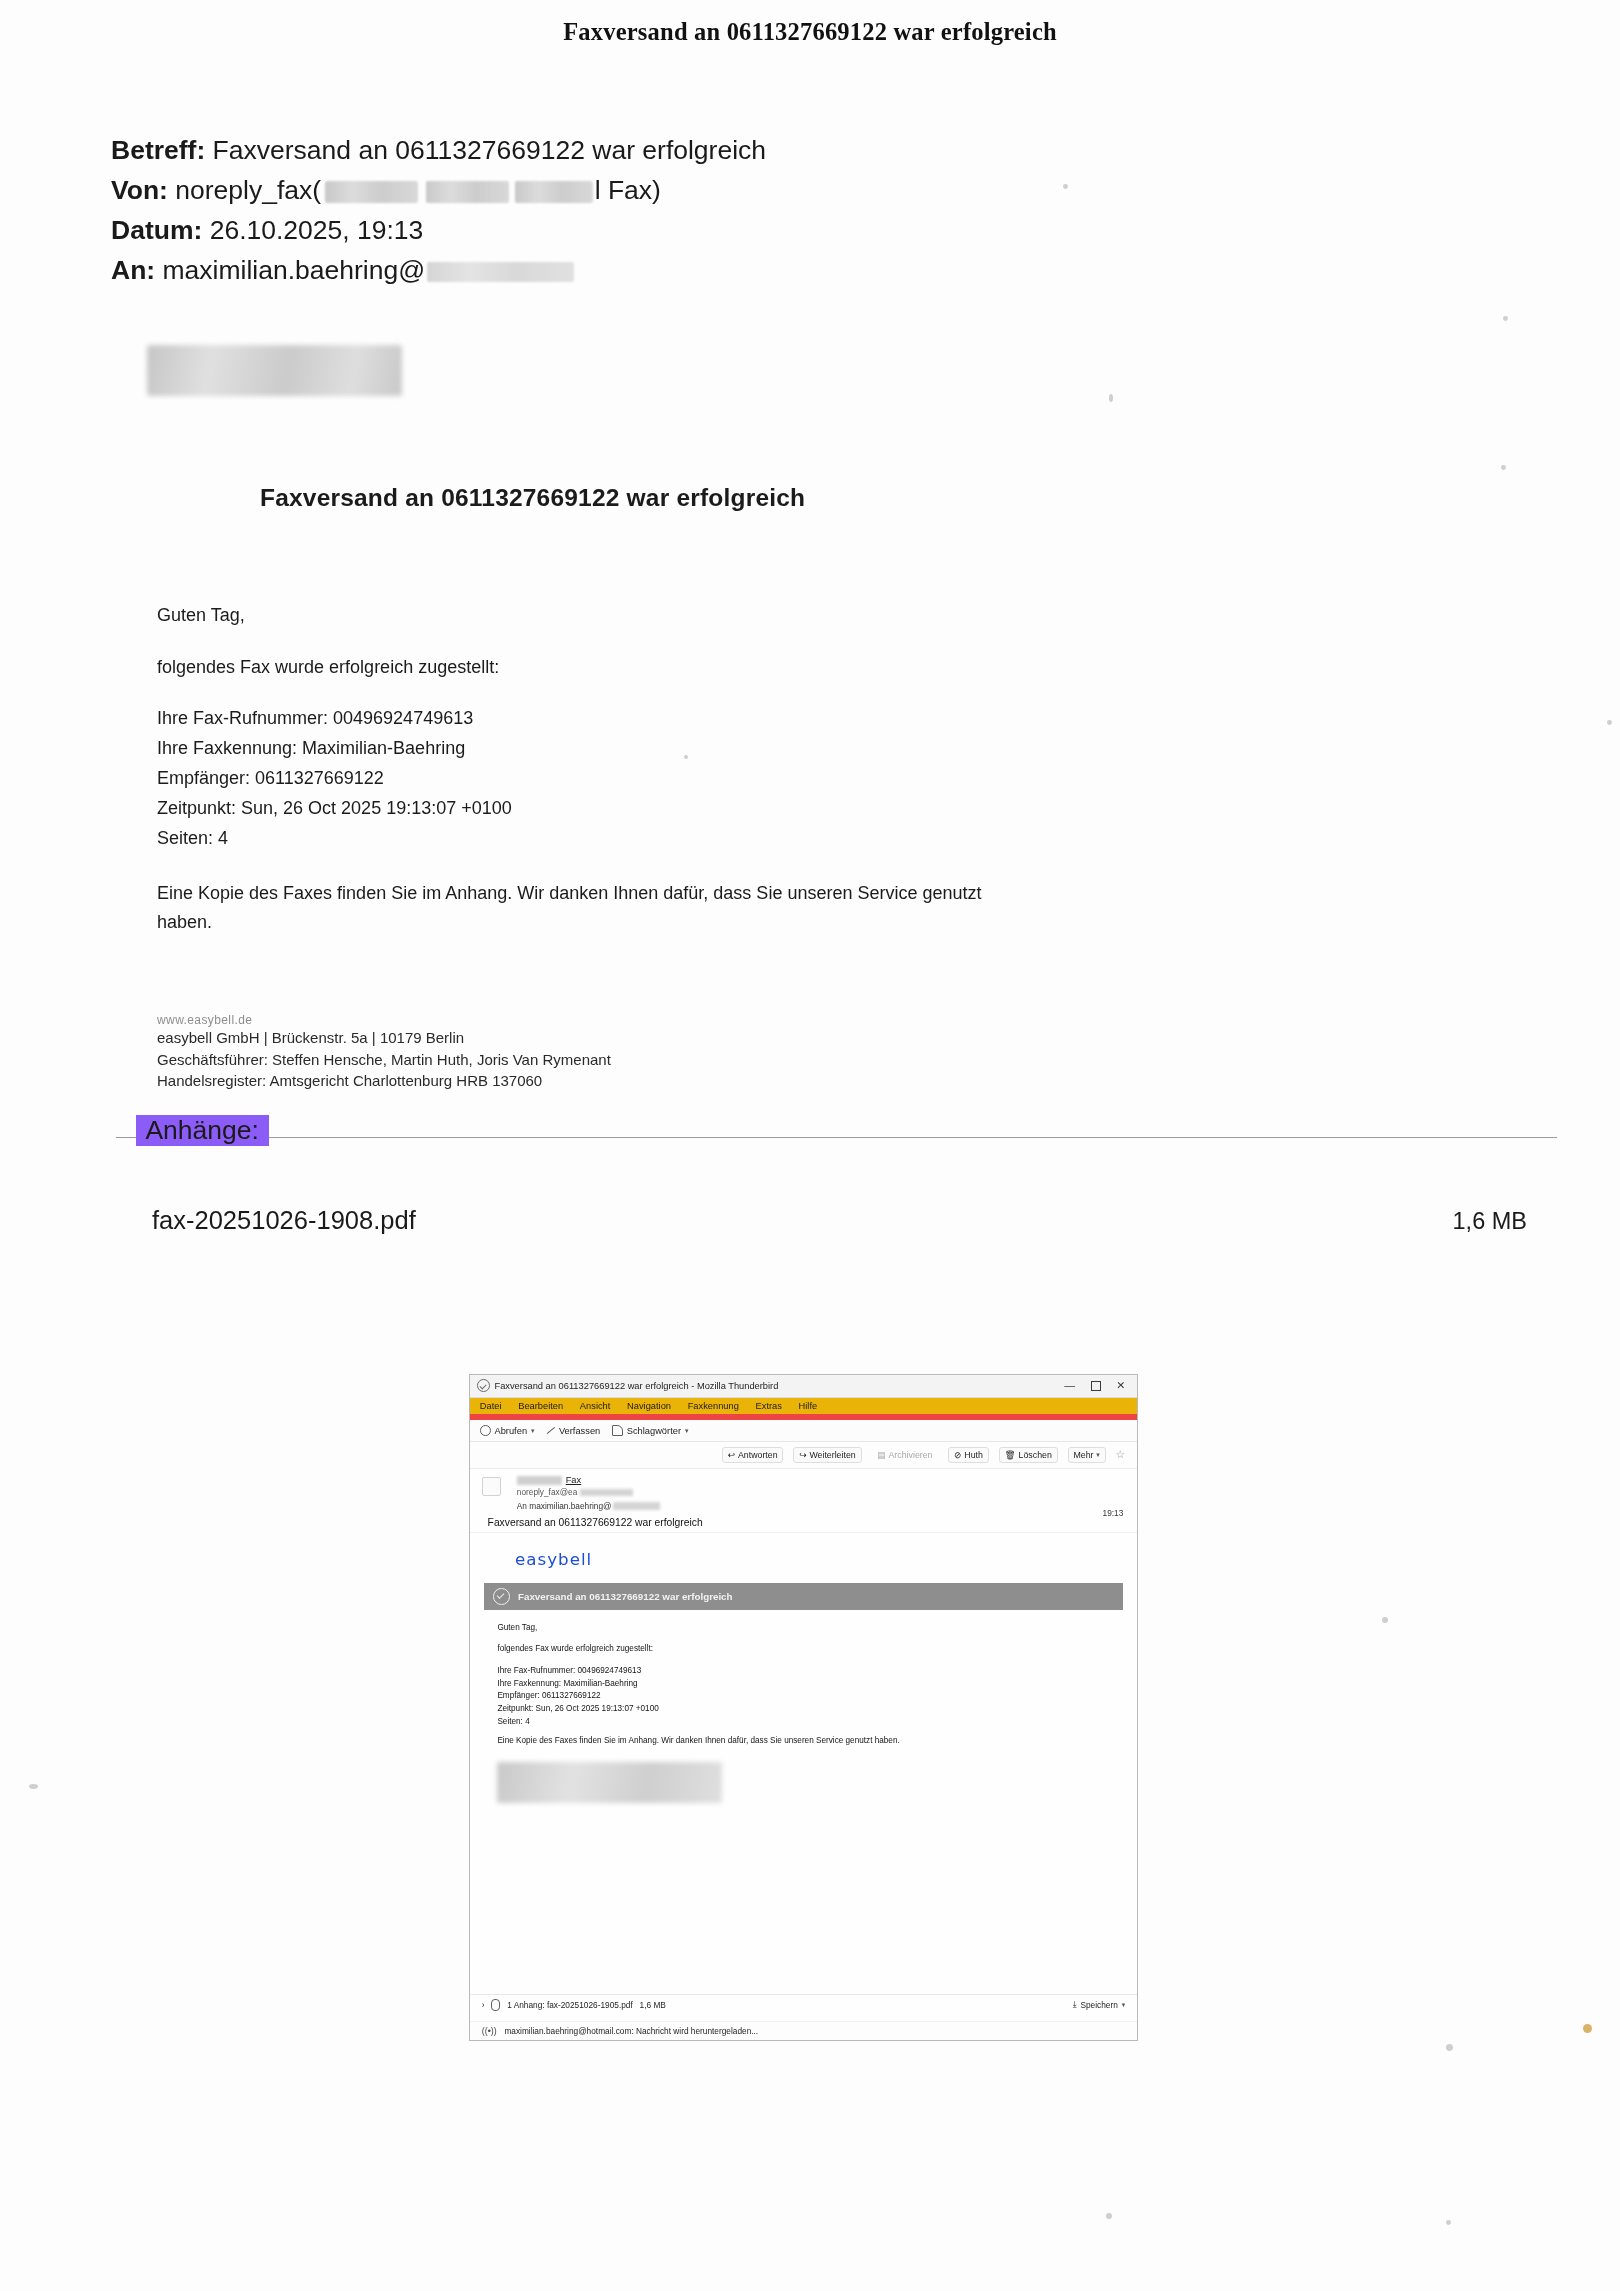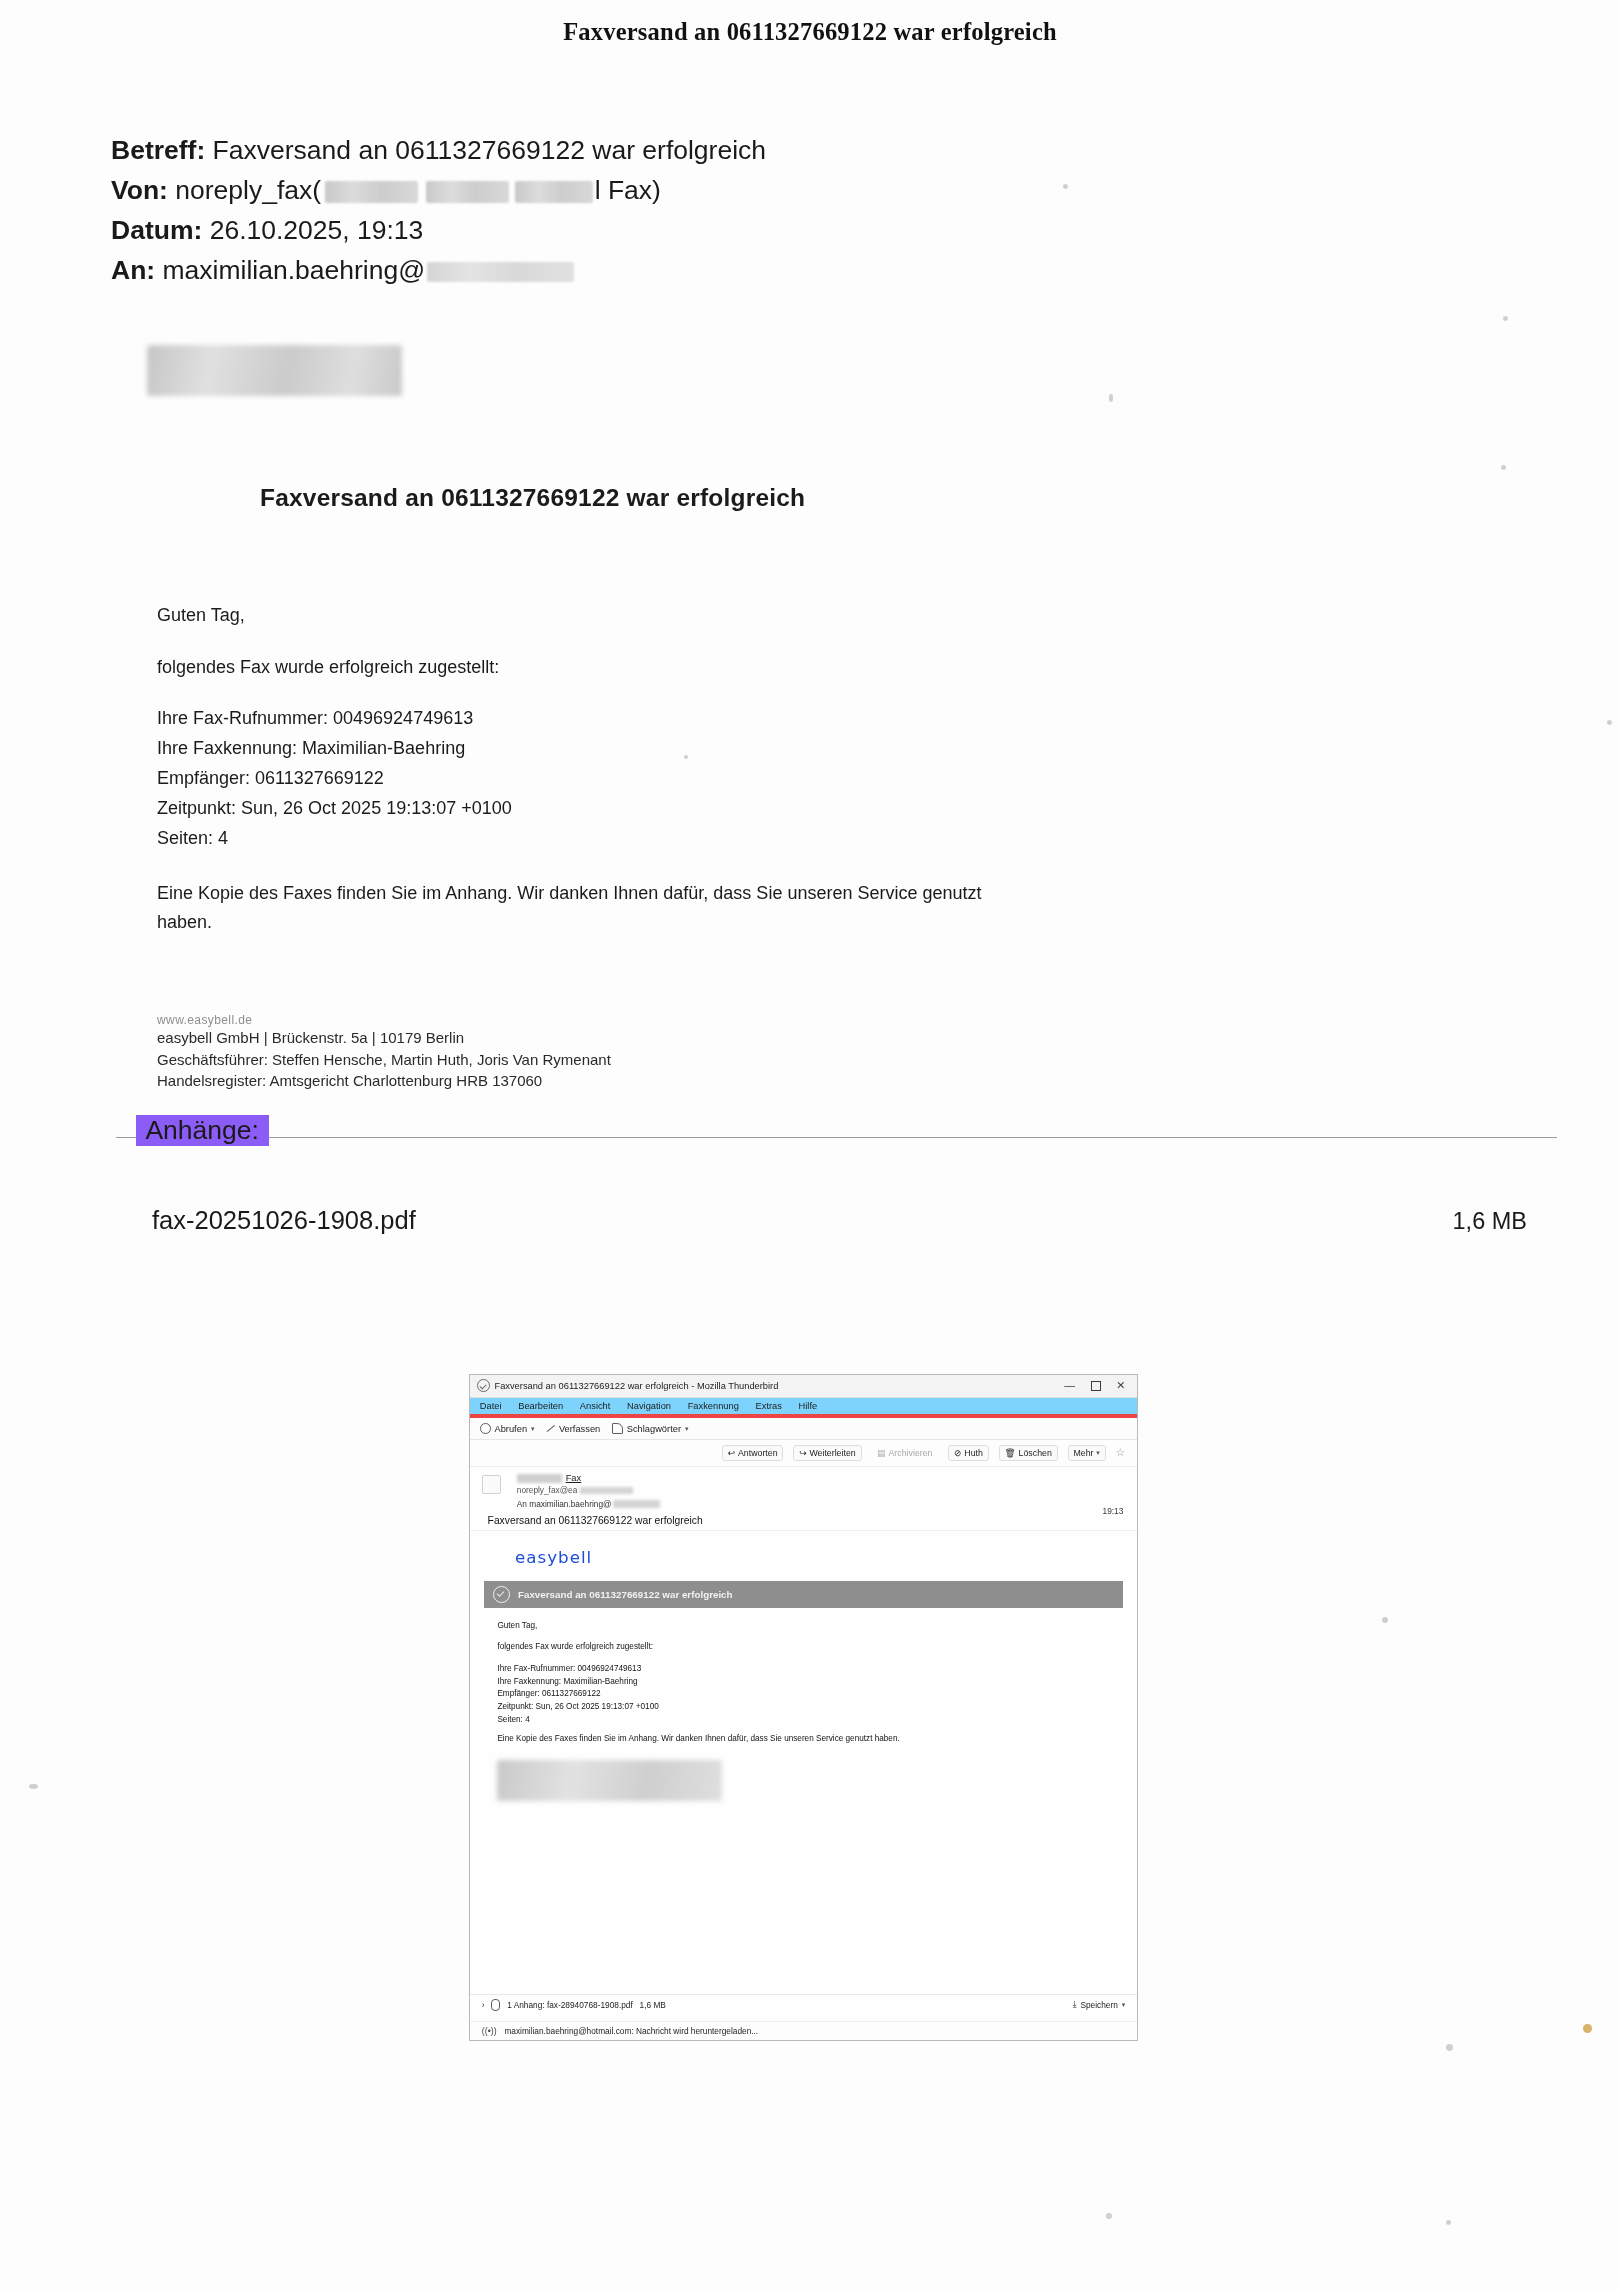--- a/index.html
+++ b/index.html
@@ -206,22 +206,22 @@
   }
   .wb { font-size: 10.8px; line-height: 10.8px; }
   .wb-min { letter-spacing: 0; }
   .wb-max { font-size: 7.8px; border: 1.2px solid #3b3b3b; width: 7.8px; height: 7.8px; display:inline-block; }
 
   .tb-menubar {
     display: flex;
     gap: 16.7px;
     padding: 3.9px 9.8px 2.9px 9.8px;
     font-size: 9.3px;
-    border-bottom: 4px solid #ef4444;
-    background: #7dd3fc;
+    border-bottom: 6px solid #ef4444;
+    background: #eab308;
   }
   .tb-menubar span { color: #1d1d1d; }
 
   .tb-toolbar {
     display: flex;
     align-items: center;
     gap: 11.8px;
     padding: 4.9px 9.8px;
     font-size: 9.3px;
     border-bottom: 1px solid #e6e6e6;
@@ -555,21 +555,21 @@
         <div>Seiten: 4</div>
       </div>
       <p style="margin-top:6.9px;">Eine Kopie des Faxes finden Sie im Anhang. Wir danken Ihnen dafür, dass Sie unseren Service genutzt haben.</p>
     </div>
 
     <div class="tb-blur-block"></div>
 
     <div class="tb-attachbar">
       <span>›</span>
       <span class="clip-icon"></span>
-      <span>1 Anhang: fax-28940768-1908.pdf</span>
+      <span>1 Anhang: fax-20251026-1905.pdf</span>
       <span>1,6 MB</span>
       <span class="tb-save">
         <span class="dl-icon">⤓</span>
         <span>Speichern</span>
         <span class="caret">▾</span>
       </span>
     </div>
 
     <div class="tb-status">
       <span class="wifi-icon">((•))</span>

